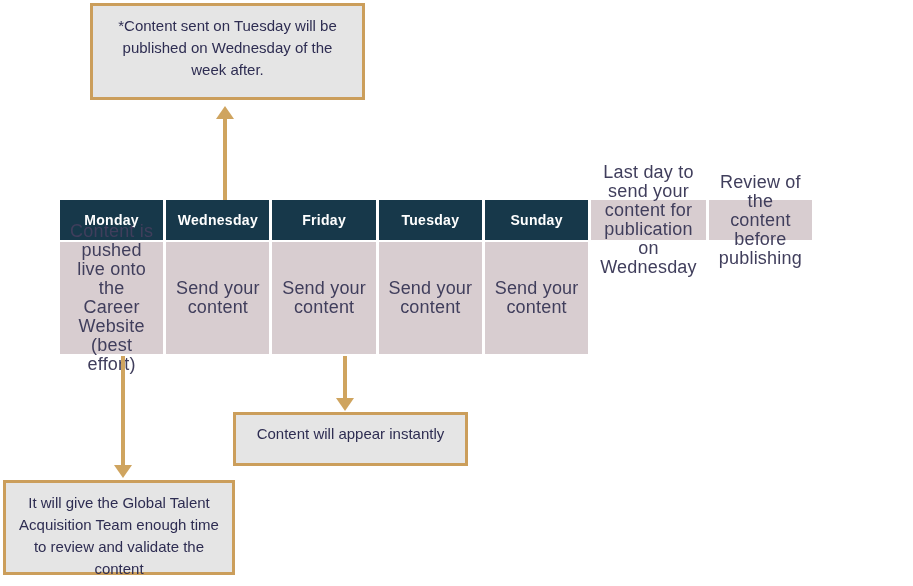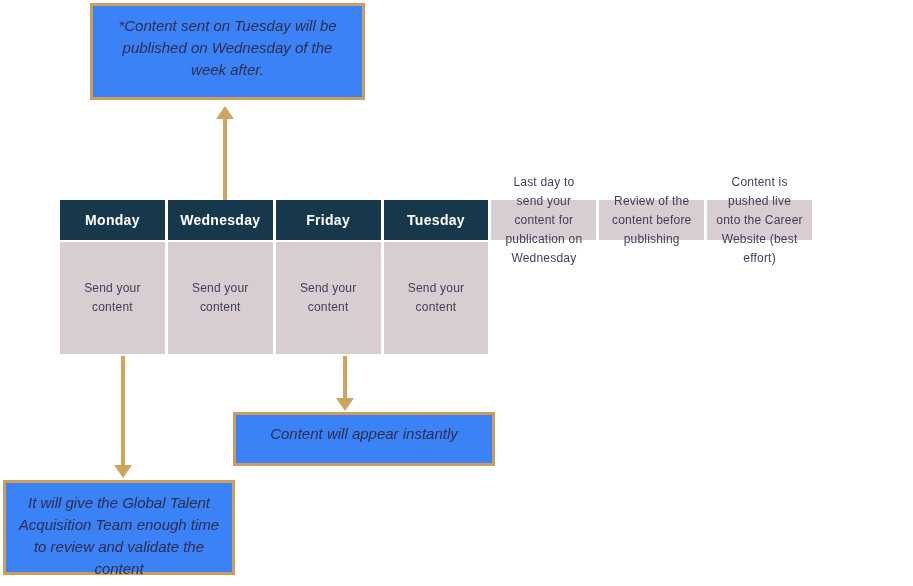--- a/index.html
+++ b/index.html
@@ -21,29 +21,28 @@
     width: 913px;
     height: 586px;
     background: var(--page-bg);
     overflow: hidden;
   }
 
   
   .callout {
     position: absolute;
     border: 3px solid var(--callout-border);
-    background: #3b82f6;
+    background: #e5e5e5;
     color: var(--callout-text);
     font-size: 15px;
     line-height: 22px;
     text-align: center;
-    font-style: italic;
   }
   #top-note    { left: 90px;  top: 3px;   width: 275px; height: 97px; padding: 9px 14px 0; }
-  #mid-note    { left: 233px; top: 412px; width: 262px; height: 54px; padding: 8px 8px 0; }
+  #mid-note    { left: 233px; top: 412px; width: 235px; height: 54px; padding: 8px 8px 0; }
   #bottom-note { left: 3px;   top: 480px; width: 232px; height: 95px; padding: 9px 10px 0; }
 
   
   .arrow-line {
     position: absolute;
     width: 4px;
     background: var(--arrow);
   }
   .arrow-head {
     position: absolute;
@@ -86,21 +85,21 @@
     align-items: center;
     justify-content: center;
     text-align: center;
     padding: 0 2px;
     word-break: break-all;
     letter-spacing: 0.3px;
   }
   .bcell {
     background: var(--cell-bg);
     color: var(--cell-text);
-    font-size: 12px;
+    font-size: 18px;
     line-height: 19px;
     display: flex;
     align-items: center;
     justify-content: center;
     text-align: center;
     padding: 4px 9px;
     letter-spacing: 0.2px;
   }
 </style>
 </head>
@@ -113,20 +112,21 @@
   </div>
 
   <div class="arrow-head up" id="tue-arrow-head"></div>
   <div class="arrow-line" id="tue-arrow-line"></div>
 
   <div class="table">
     <div class="hcell">Monday</div>
     <div class="hcell">Wednesday</div>
     <div class="hcell">Friday</div>
     <div class="hcell">Tuesday</div>
+    <div class="hcell">Sunday</div>
 
     <div class="bcell">Last day to send your content for publication on Wednesday</div>
     <div class="bcell">Review of the content before publishing</div>
     <div class="bcell">Content is pushed live onto the Career Website (best effort)</div>
     <div class="bcell">Send your content</div>
     <div class="bcell">Send your content</div>
     <div class="bcell">Send your content</div>
     <div class="bcell">Send your content</div>
   </div>
 

